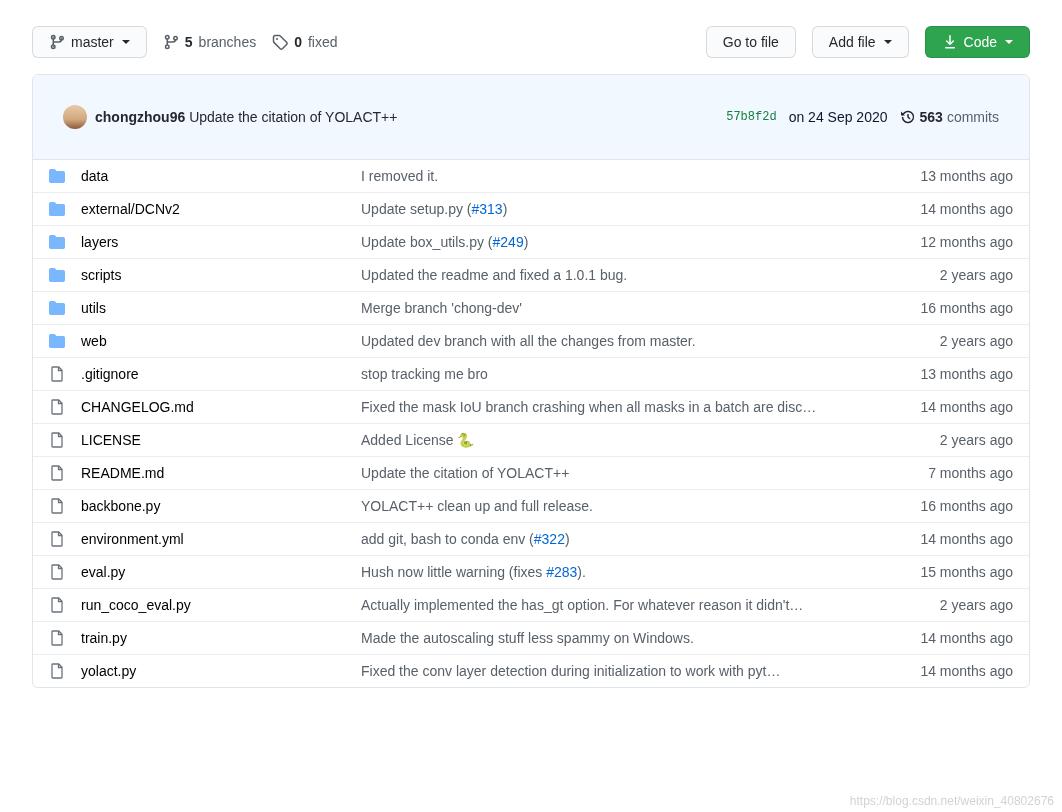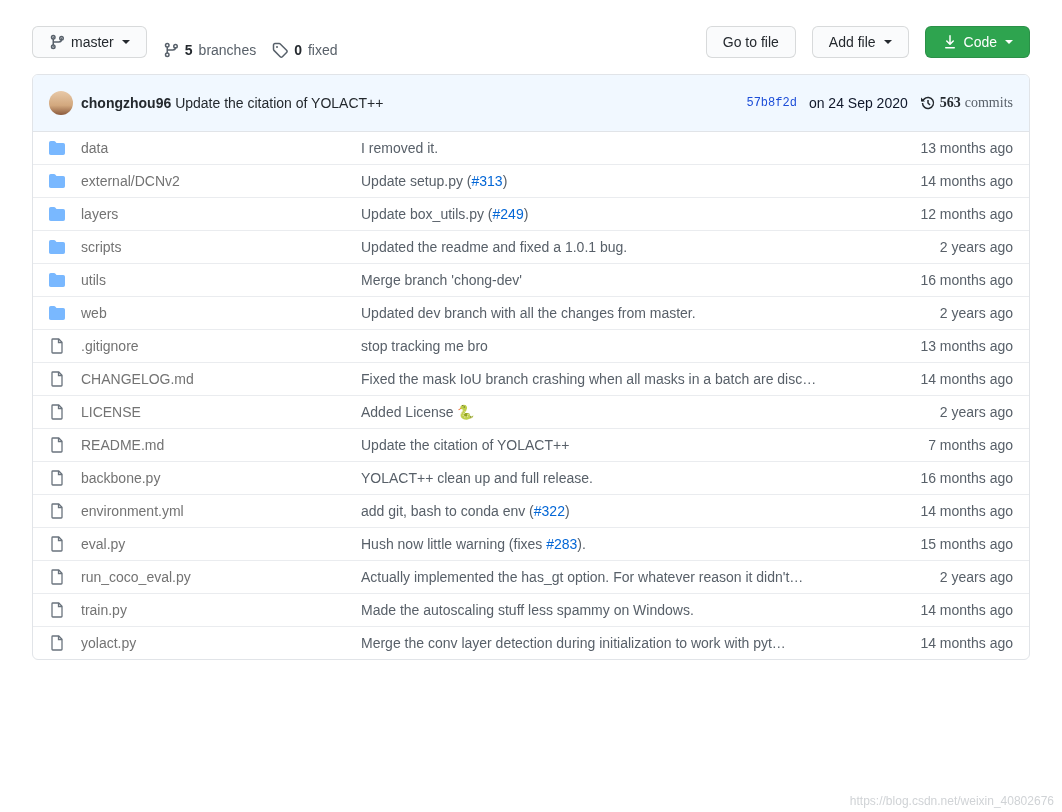--- a/index.html
+++ b/index.html
@@ -6,21 +6,21 @@
 body {
   font-family: -apple-system, BlinkMacSystemFont, "Segoe UI", Helvetica, Arial, sans-serif;
   font-size: 14px;
   color: #24292e;
   background: #fff;
   padding: 26px 32px;
   width: 1062px;
 }
 .top-row {
   display: flex;
-  align-items: flex-end;
+  align-items: center;
   gap: 16px;
   margin-bottom: 16px;
 }
 .btn {
   display: inline-flex;
   align-items: center;
   gap: 6px;
   padding: 5px 16px;
   font-size: 14px;
   font-weight: 500;
@@ -47,52 +47,52 @@
 .counter-item .lbl { color: #586069; }
 .spacer { flex: 1; }
 .box {
   border: 1px solid #e1e4e8;
   border-radius: 6px;
   overflow: hidden;
 }
 .box-header {
   display: flex;
   align-items: center;
-  padding: 16px;
+  padding: 30px;
   background: #f1f8ff;
   border-bottom: 1px solid #e1e4e8;
   gap: 8px;
 }
 .avatar {
   width: 24px; height: 24px; border-radius: 50%;
   background: linear-gradient(180deg,#e8c9a8 0%, #d2a87e 60%, #8b5a3c 100%);
   flex-shrink: 0;
 }
 .author { font-weight: 600; color: #24292e; }
 .commit-msg-h { color: #24292e; }
-.mono { font-family: SFMono-Regular, Consolas, "Liberation Mono", Menlo, monospace; font-size: 12px; color: #1d4ed8; }
+.mono { font-family: SFMono-Regular, Consolas, "Liberation Mono", Menlo, monospace; font-size: 12px; color: #15803d; }
 .header-right { margin-left: auto; display: flex; align-items: center; gap: 12px; color: #586069; font-size: 14px; }
 .header-right .date { color: #0f172a; }
-.commits-link { display: inline-flex; align-items: flex-start; gap: 4px; color: #24292e; font-family: Liberation Serif, serif; }
+.commits-link { display: inline-flex; align-items: flex-start; gap: 4px; color: #24292e; }
 .commits-link strong { font-weight: 600; }
 .commits-link .lbl { color: #586069; }
 .row {
   display: flex;
   align-items: center;
   padding: 8px 16px;
   border-bottom: 1px solid #eaecef;
 }
 .row:last-child { border-bottom: none; }
 .row .icon-col {
   width: 16px; height: 16px; margin-right: 16px;
   display: flex; align-items: center; justify-content: center;
   flex-shrink: 0;
 }
 .row .name-col { width: 280px; min-width: 280px; }
-.row .name-col a { color: #737373; text-decoration: none; }
+.row .name-col a { color: #000000; text-decoration: none; }
 .row .msg-col { flex: 1; color: #586069; white-space: nowrap; overflow: hidden; text-overflow: ellipsis; padding-right: 16px; }
 .row .msg-col a.issue { color: #0366d6; text-decoration: none; }
 .row .time-col { color: #586069; text-align: left; white-space: nowrap; }
 svg { display: block; }
 .folder-icon { fill: #79b8ff; }
 .file-icon { fill: #6a737d; }
 .caret {
   display: inline-block;
   width: 0; height: 0;
   border-left: 4px solid transparent;
@@ -356,19 +356,19 @@
         <div class="time-col">14 months ago</div>
       </div>
       <div class="row">
         <div class="icon-col">
           <svg class="file-icon" width="16" height="16" viewBox="0 0 16 16">
             <path fill="none" stroke="#6a737d" stroke-width="1.3" d="M3 1.75C3 1.34 3.34 1 3.75 1h6l3.25 3.25V14.25c0 .41-.34.75-.75.75H3.75A.75.75 0 0 1 3 14.25V1.75z"></path>
             <path fill="none" stroke="#6a737d" stroke-width="1.3" d="M9.5 1v3.5H13"></path>
           </svg>
         </div>
         <div class="name-col"><a href="#">yolact.py</a></div>
-        <div class="msg-col"><span>Merge the conv layer detection during initialization to work with pyt…</span></div>
+        <div class="msg-col"><span>Fixed the conv layer detection during initialization to work with pyt…</span></div>
         <div class="time-col">14 months ago</div>
       </div>
     </div>
 </div>
 
 <div class="watermark">https://blog.csdn.net/weixin_40802676</div>
 
 </body></html>

